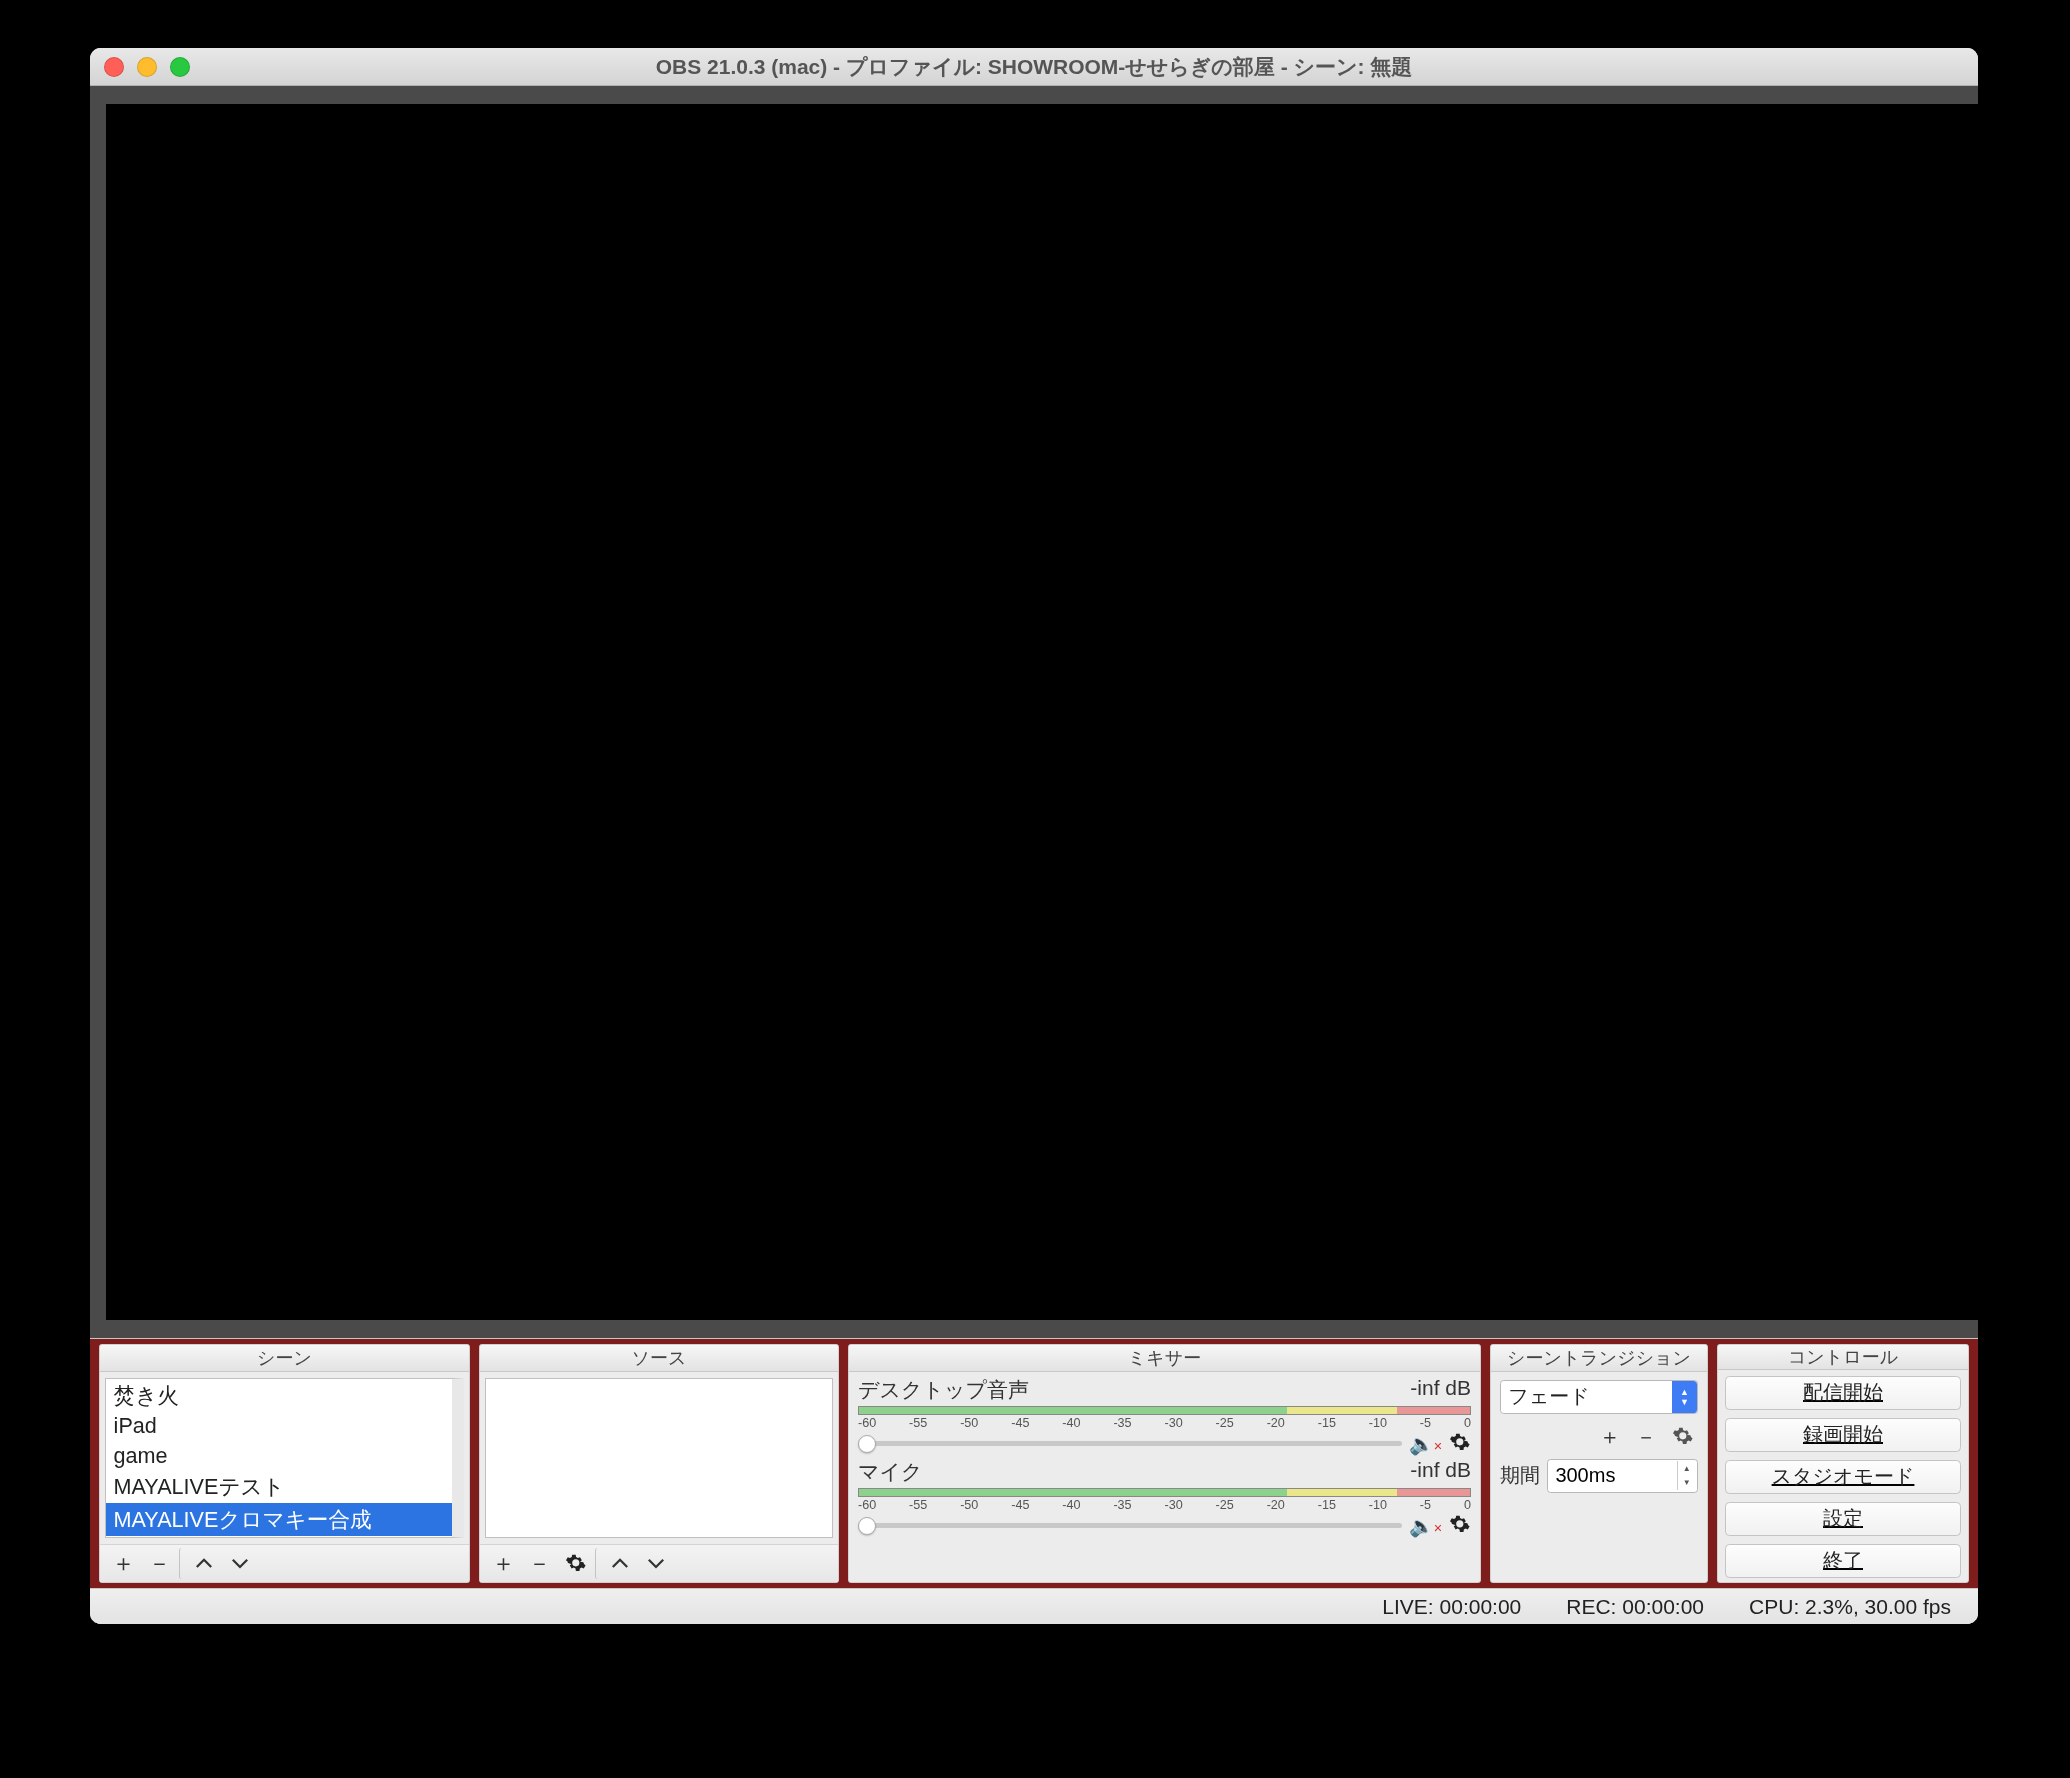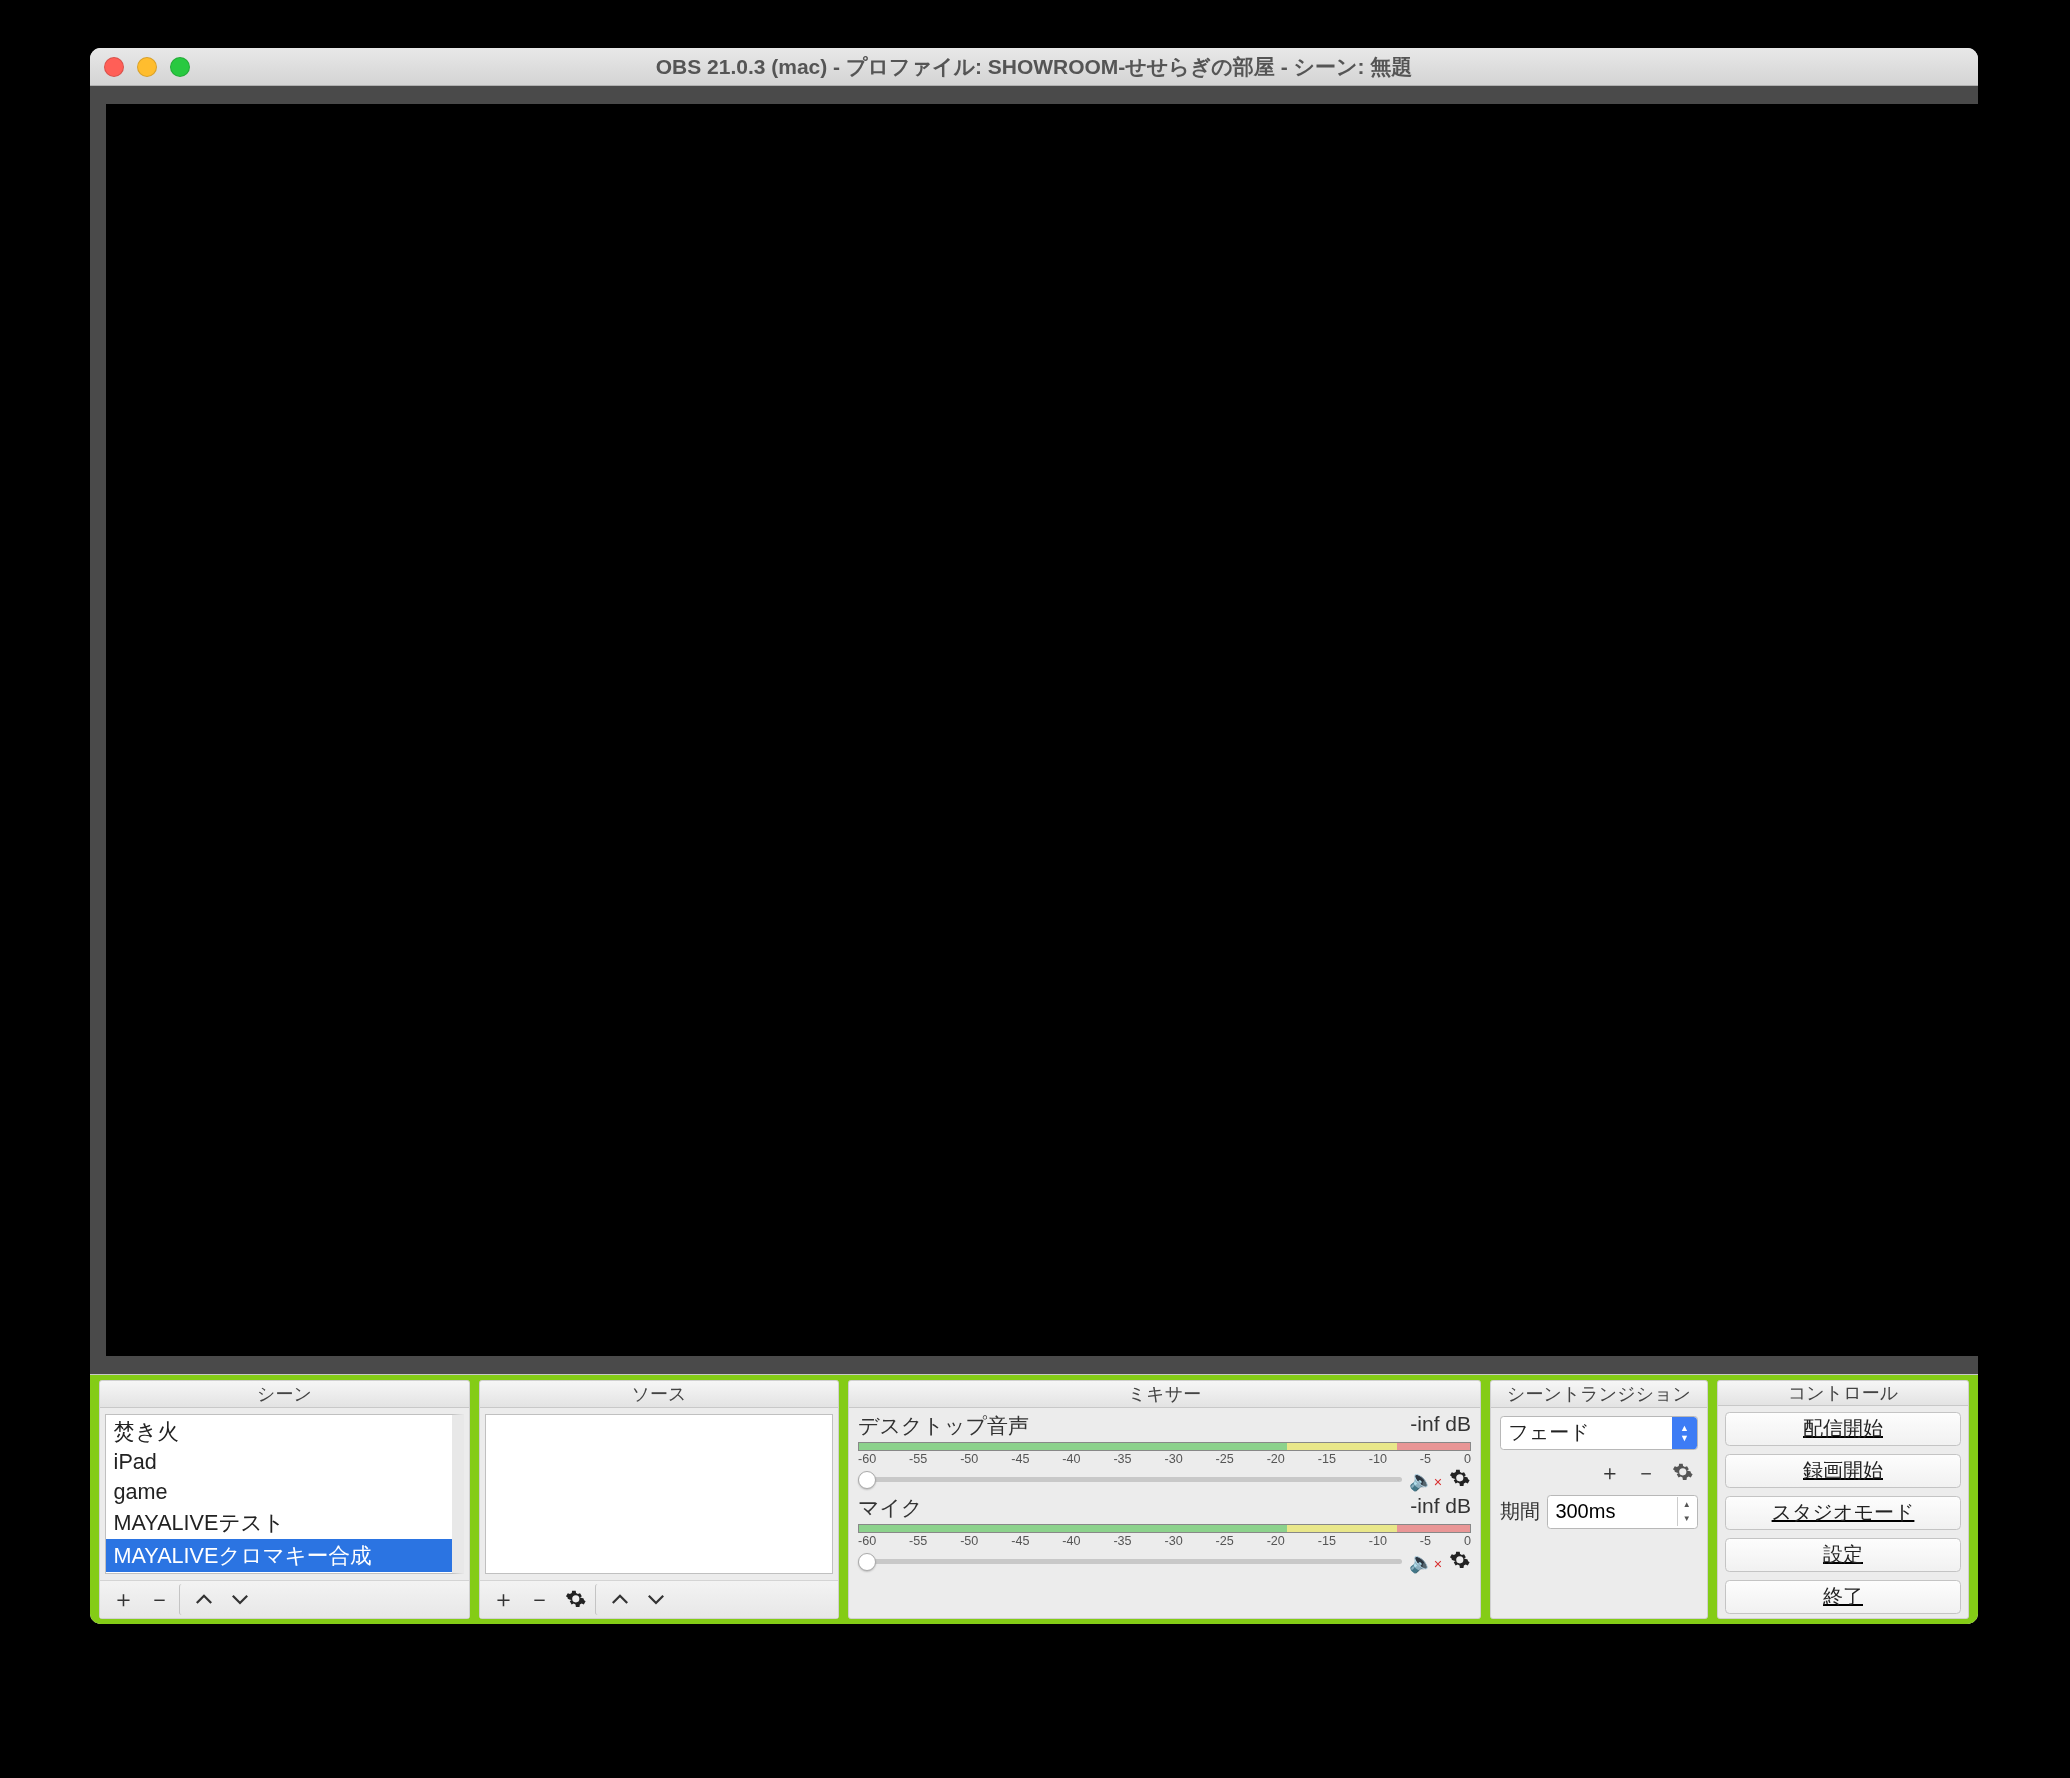--- a/index.html
+++ b/index.html
@@ -17,21 +17,21 @@
 }
 .traffic { display: flex; gap: 12.6px; margin-left: 14.4px; }
 .tl-btn { width: 20px; height: 20px; border-radius: 50%; border: 0.9px solid rgba(0,0,0,0.15); }
 .tl-red { background: #ff5f57; }
 .tl-yel { background: #ffbd2e; }
 .tl-grn { background: #28c940; }
 .title-text { position: absolute; left: 0; right: 0; text-align: center; font-size: 21px; color: #555; }
 .preview-wrap { flex: 1; background: #4a4a4a; padding: 18px 16px; display: flex; }
 .preview-inner { flex: 1; background: #4a4a4a; display:flex; align-items:center; justify-content:center; }
 .preview-canvas { background:#000; height:100%; aspect-ratio: 16/9; width:100%; }
-.panels { display: flex; gap: 9px; padding: 5.4px 9px; background:#84cc16; flex-shrink:0; height:250px; border-top:0.9px solid #c8c8c8; }
+.panels { display: flex; gap: 9px; padding: 5.4px 9px; background:#7f1d1d; flex-shrink:0; height:250px; border-top:0.9px solid #c8c8c8; }
 .panel { background:#ececec; display:flex; flex-direction:column; border:0.9px solid #d0d0d0; border-radius:2.7px; }
 .panel-head {
   height:27px; background: linear-gradient(#f6f6f6,#e3e3e3);
   border-bottom:0.9px solid #c8c8c8; font-size:18px; color:#444;
   display:flex; align-items:center; justify-content:center; border-radius:2.7px 2.7px 0 0;
 }
 
 .scene-panel { width: 371px; }
 .scene-list { flex:1; background:#fff; margin:5.4px; border:0.9px solid #c0c0c0; overflow:auto; border-right:12.6px solid #e8e8e8; }
 .scene-item { padding:1.8px 7.2px; font-size:21.6px; color:#222; cursor:pointer; }
@@ -268,14 +268,19 @@
           <div class="ctrl-btn">配信開始</div>
           <div class="ctrl-btn">録画開始</div>
           <div class="ctrl-btn">スタジオモード</div>
           <div class="ctrl-btn">設定</div>
           <div class="ctrl-btn">終了</div>
         </div>
     </div>
 
   </div>
 
+  <div class="statusbar">
+    <span>LIVE: 00:00:00</span>
+    <span>REC: 00:00:00</span>
+    <span>CPU: 2.3%, 30.00 fps</span>
+  </div>
 </div>
 
 
 </body></html>

